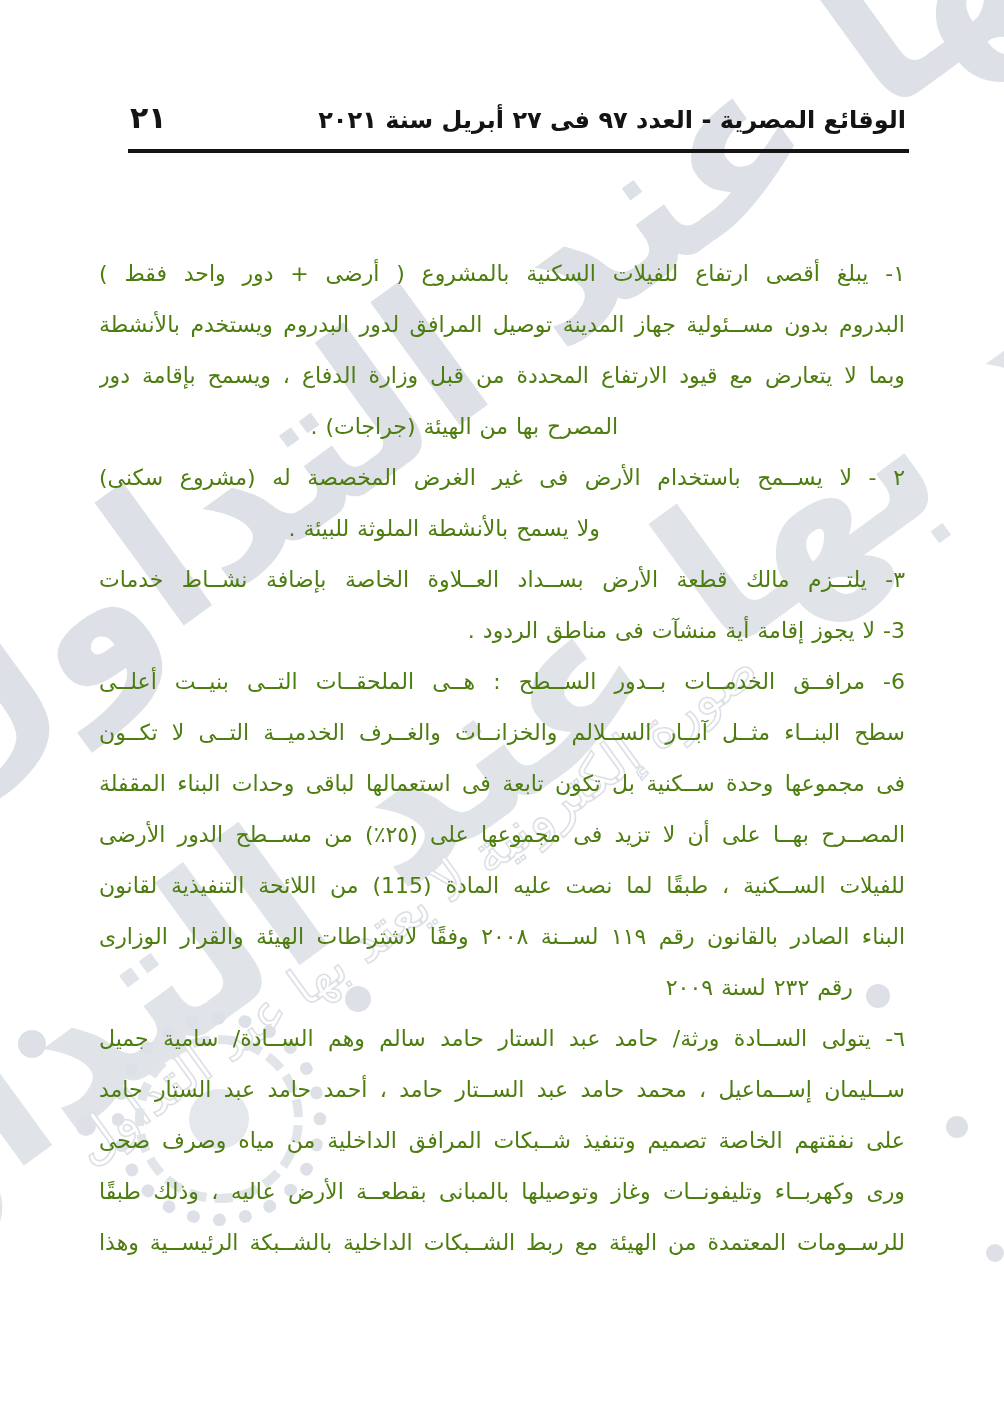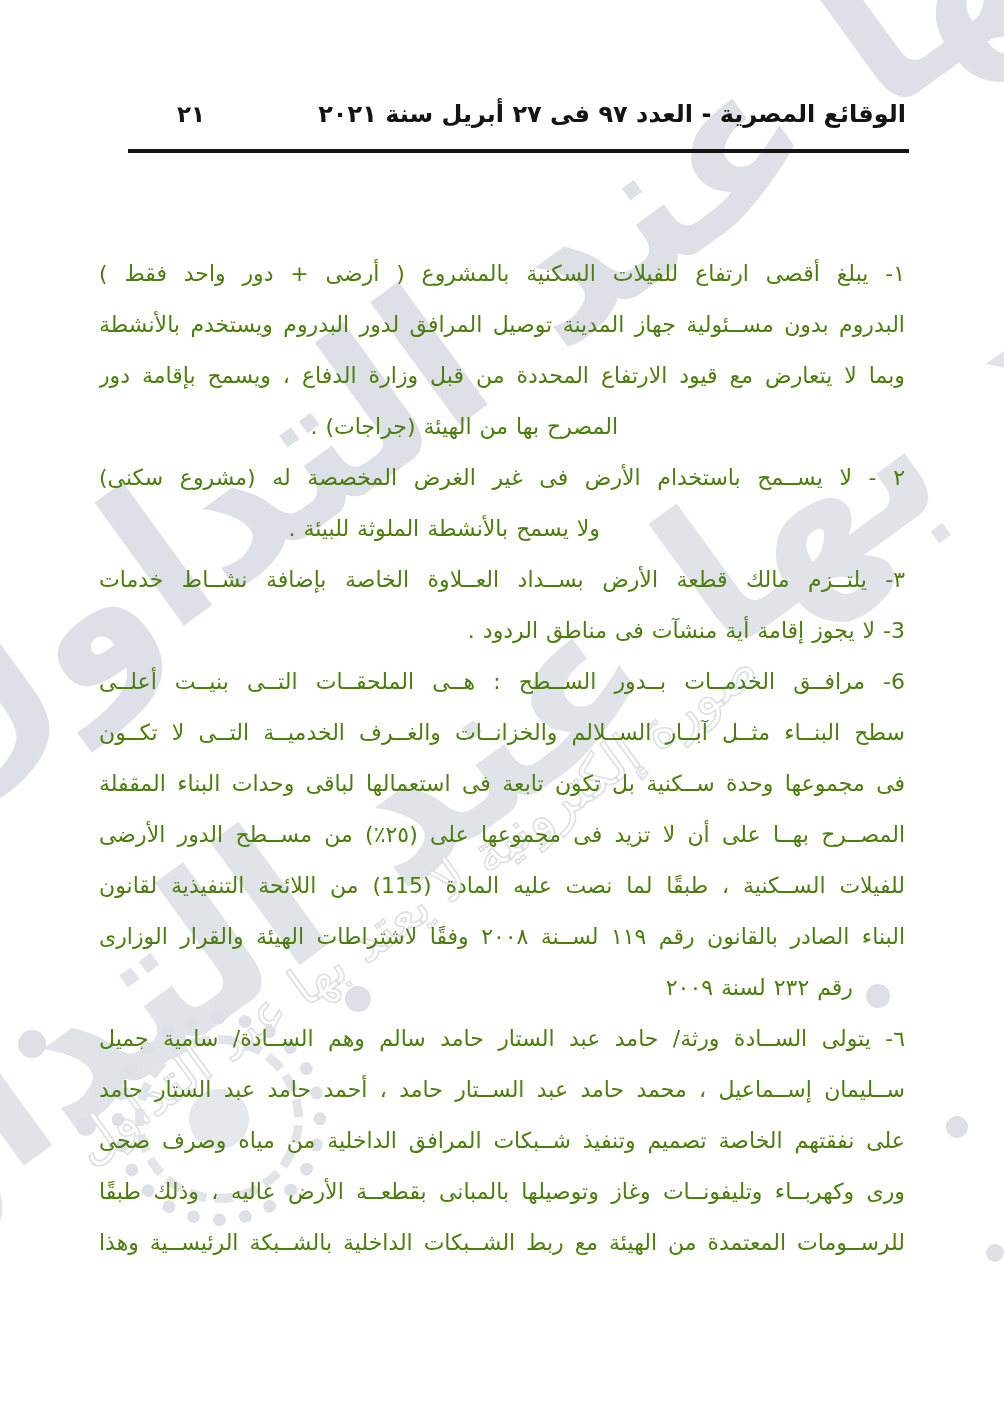--- a/index.html
+++ b/index.html
@@ -48,21 +48,21 @@
     content:"";position:absolute;inset:64px;border-radius:50%;
     background:#e4e7ec;
   }
   
   .content{position:absolute;inset:0;z-index:1;}
   .header-row{
     position:absolute;top:100px;right:98px;left:130px;
     display:flex;justify-content:space-between;align-items:baseline;
   }
   .header-title{font-size:24px;font-weight:bold;white-space:nowrap;}
-  .page-number{font-size:23px;font-weight:bold;margin-left:47px;}
+  .page-number{font-size:30px;font-weight:bold;}
   .header-rule{
     position:absolute;top:149px;right:95px;left:128px;height:4px;
     background:#141414;
   }
   .doc-title{
     position:absolute;top:170px;left:0;right:0;margin:0;
     text-align:center;font-size:40px;font-weight:bold;color:#101010;
   }
   .body-text{
     position:absolute;top:248px;right:99px;width:806px;

